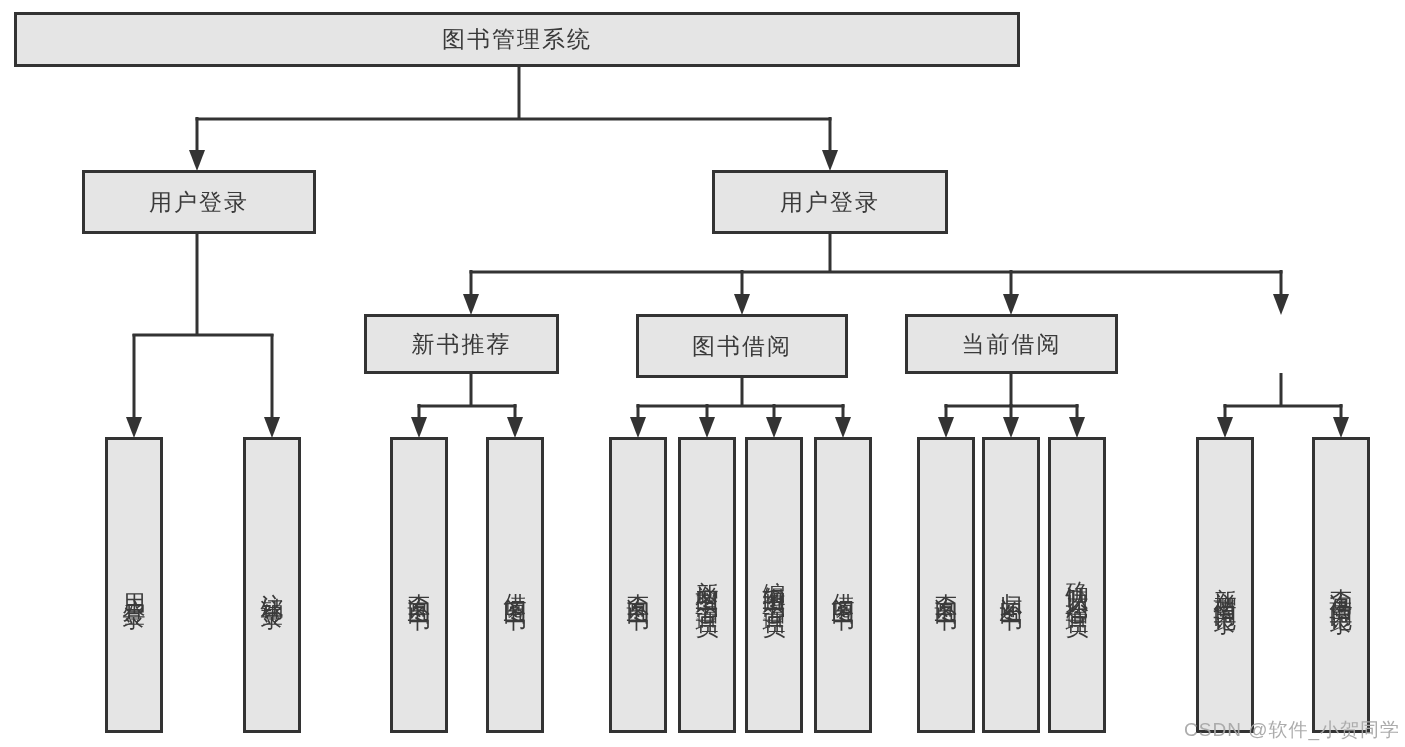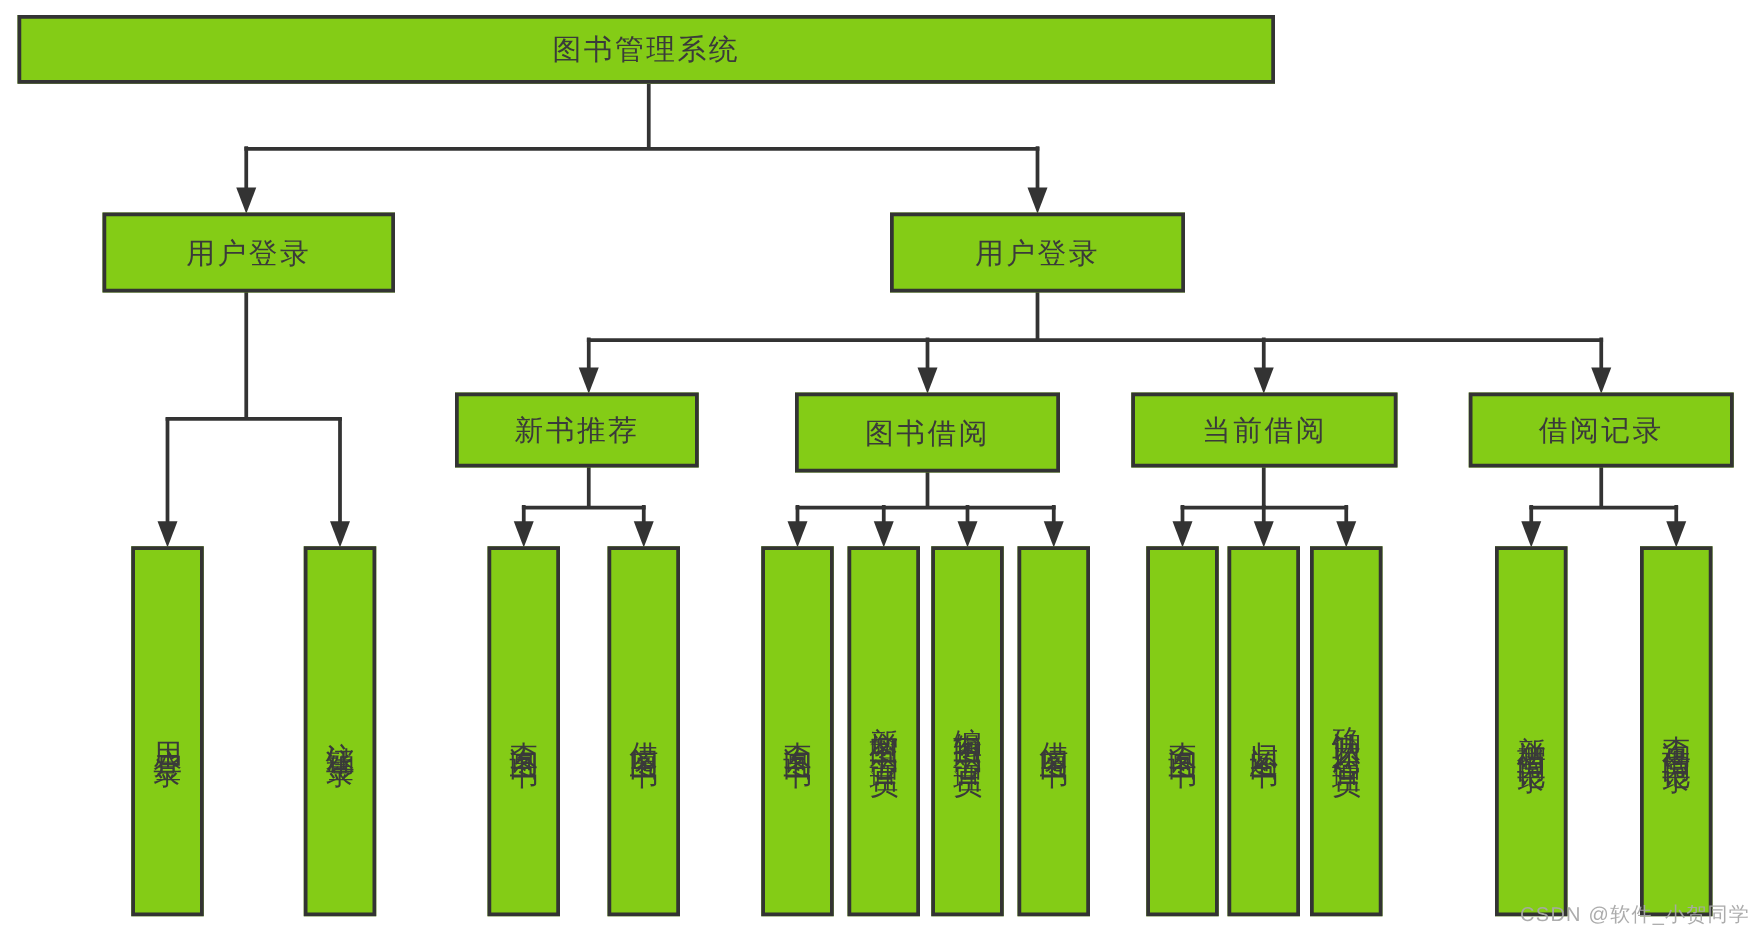--- a/index.html
+++ b/index.html
@@ -7,21 +7,21 @@
     position:relative;
     width:1405px;height:747px;
     background:#ffffff;
     font-family:"Liberation Sans", sans-serif;
     overflow:hidden;
   }
   .lines{position:absolute;left:0;top:0;}
   .box{
     position:absolute;
     box-sizing:border-box;
-    background:#84cc16;
+    background:#e5e5e5;
     border:3px solid #333333;
     display:flex;
     align-items:center;
     justify-content:center;
     color:#3a3a3a;
   }
   .box .label{
     font-size:23px;
     letter-spacing:2px;
     white-space:nowrap;
@@ -36,21 +36,21 @@
     text-orientation:upright;
     font-size:23px;
     letter-spacing:5px;
     line-height:1;
     white-space:nowrap;
   }
   .watermark{
     position:absolute;
     right:5px;
     bottom:4px;
-    font-size:16px;
+    font-size:19px;
     color:rgba(168,168,168,0.95);
     letter-spacing:1px;
     z-index:5;
     white-space:nowrap;
     text-align:center;
   }
 </style>
 </head>
 <body>
 
@@ -131,23 +131,20 @@
 
   <div class="box" style="left:364px;top:314px;width:195px;height:60px">
     <span class="label">新书推荐</span>
   </div>
   <div class="box" style="left:636px;top:314px;width:212px;height:64px">
     <span class="label">图书借阅</span>
   </div>
   <div class="box" style="left:905px;top:314px;width:213px;height:60px">
     <span class="label">当前借阅</span>
   </div>
-  <div class="box" style="left:1175px;top:314px;width:212px;height:60px">
-    <span class="label">借阅记录</span>
-  </div>
 
   <div class="box leaf" style="left:105px">
     <span class="vlabel">用户登录</span>
   </div>
   <div class="box leaf" style="left:243px">
     <span class="vlabel">注销登录</span>
   </div>
 
   <div class="box leaf" style="left:390px">
     <span class="vlabel">查询图书</span>

